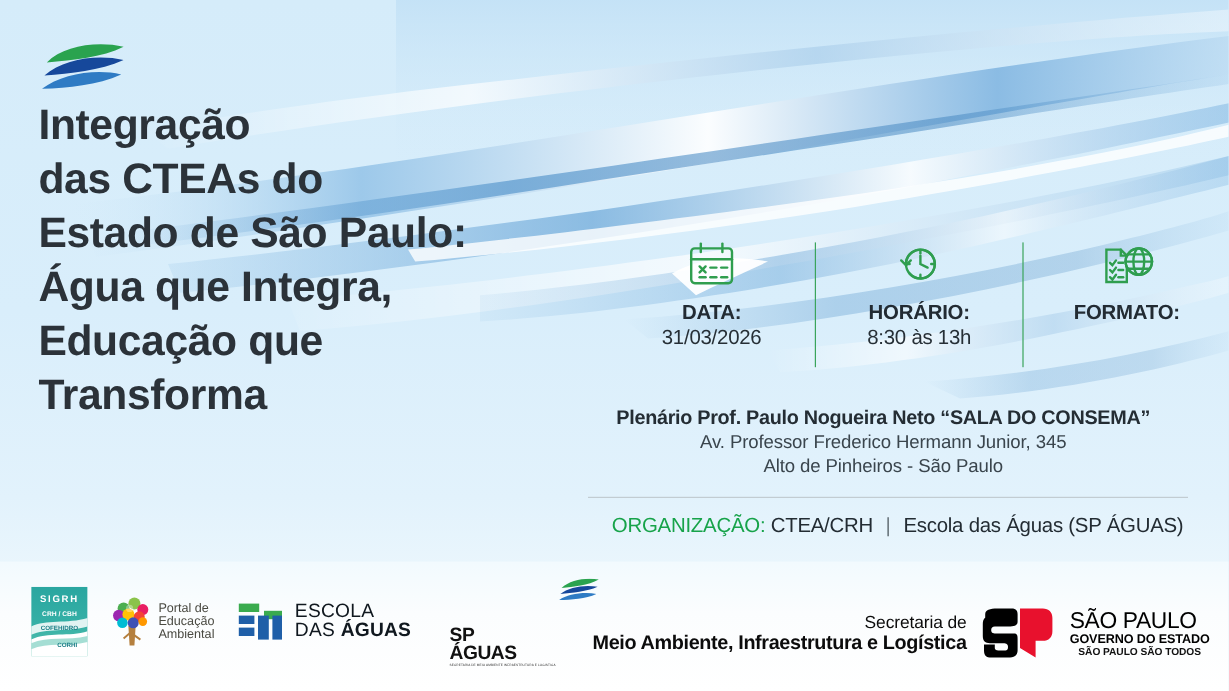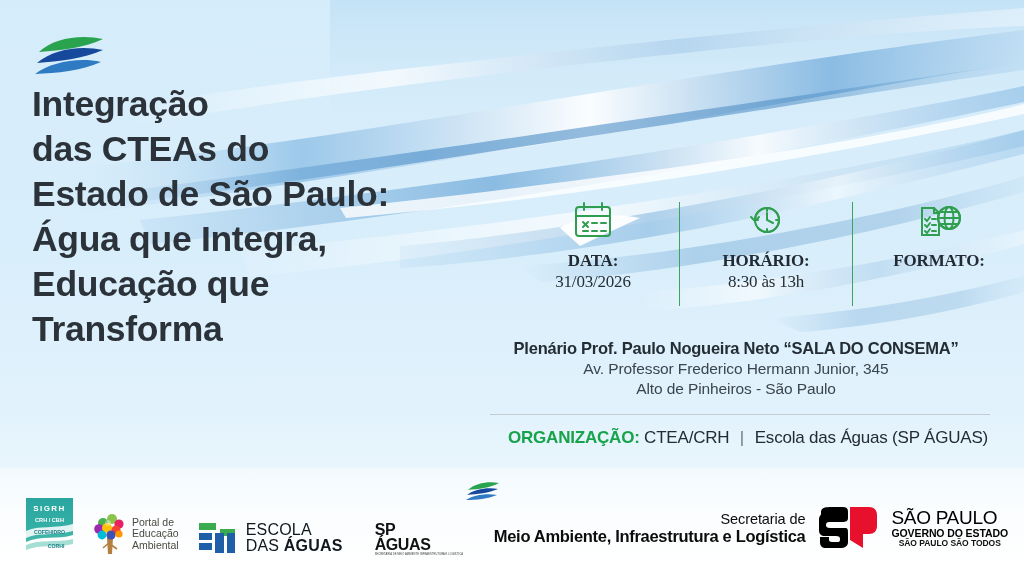--- a/index.html
+++ b/index.html
@@ -60,21 +60,20 @@
 
   
   .info-strip {
     position: absolute;
     left: 520px;
     top: 198px;
     width: 492px;
     display: flex;
     align-items: flex-start;
     justify-content: center;
-    font-family: Liberation Serif, serif;
   }
   .info-item {
     flex: 0 0 148px;
     text-align: center;
     padding: 0 2px;
   }
   .info-icon {
     height: 46px;
     display: flex;
     align-items: center;
@@ -137,21 +136,21 @@
   .org-block {
     position: absolute;
     left: 460px;
     top: 428px;
     width: 552px;
     text-align: center;
     white-space: nowrap;
   }
   .org-label {
     font-size: 17px;
-    font-weight: bold;
+    font-weight: normal;
     color: #17a34a;
     letter-spacing: -0.2px;
     margin-left: 24px;
   }
   .org-value {
     font-size: 17px;
     color: #232c33;
     letter-spacing: -0.2px;
   }
   .org-sep {
@@ -172,21 +171,21 @@
     bottom: 0;
     width: 1024px;
     height: 108px;
     background: linear-gradient(180deg, #f2fafe 0%, #fbfdfe 40%, #ffffff 100%);
   }
   .footer-logos-left {
     position: absolute;
     left: 26px;
     bottom: 20px;
     display: flex;
-    align-items: flex-end;
+    align-items: center;
     gap: 18px;
   }
   .footer-logos-right {
     position: absolute;
     right: 16px;
     bottom: 26px;
     display: flex;
     align-items: center;
     gap: 12px;
   }

